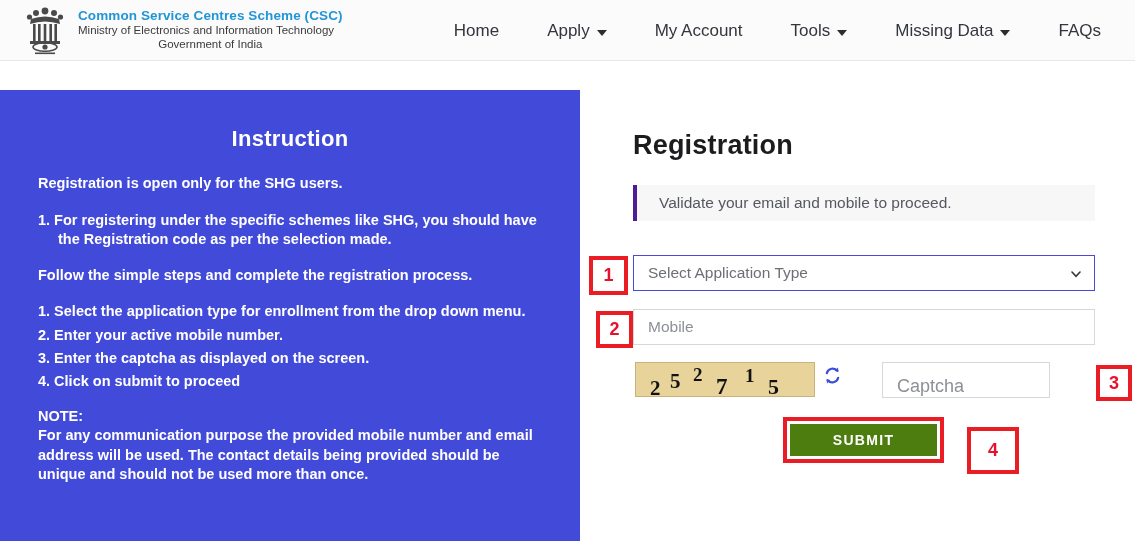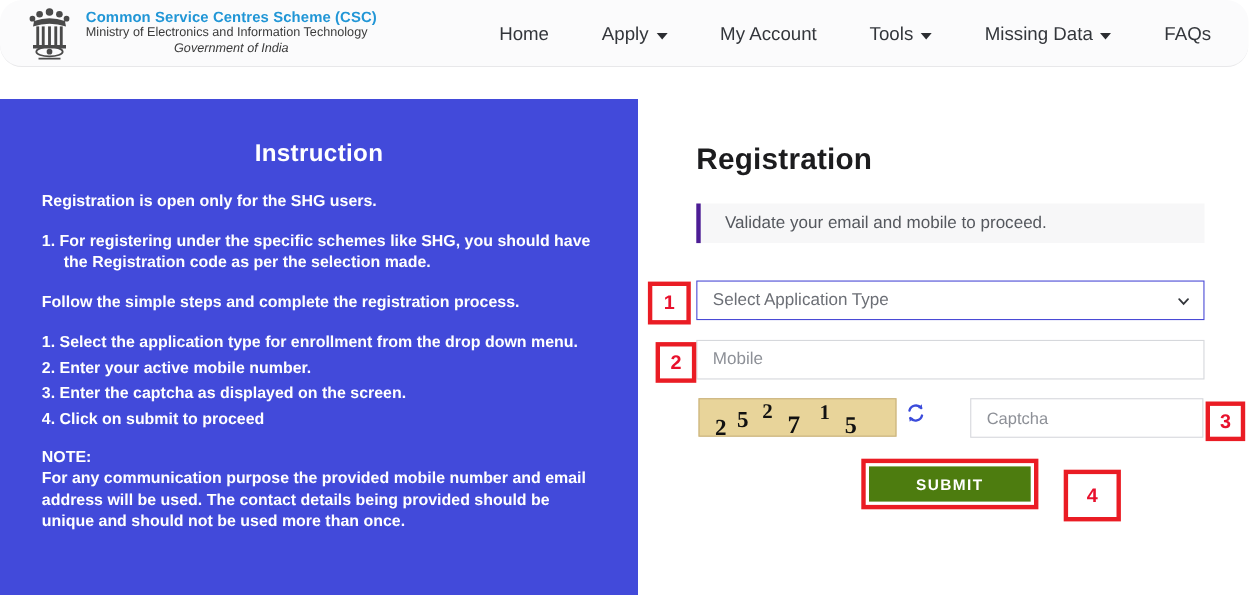--- a/index.html
+++ b/index.html
@@ -13,21 +13,20 @@
 
   
   .header {
     position: absolute;
     top: 0; left: 0;
     width: 1135px; height: 61px;
     background: #fbfbfc;
     border-bottom: 1px solid #e8e8ea;
     display: flex;
     align-items: center;
-    border-radius: 20px;
   }
   .brand {
     display: flex;
     align-items: center;
     margin-left: 22px;
   }
   .emblem { width: 46px; height: 54px; flex: none; }
   .brand-text {
     margin-left: 10px;
     line-height: 1.18;
@@ -42,21 +41,20 @@
   .brand-line2 {
     color: #3b3b3b;
     font-size: 11.5px;
     white-space: nowrap;
   }
   .brand-line3 {
     color: #3b3b3b;
     font-size: 11.5px;
     text-align: center;
     white-space: nowrap;
-    font-style: italic;
   }
 
   .nav {
     position: absolute;
     right: 18px;
     top: 0;
     height: 61px;
     display: flex;
     align-items: center;
     gap: 16px;
@@ -206,28 +204,28 @@
   }
   .refresh-icon {
     position: absolute;
     left: 243px; top: 276px;
     width: 19px; height: 19px;
     cursor: pointer;
   }
   .field-captcha {
     position: absolute;
     left: 302px; top: 272px;
-    width: 212px; height: 36px;
+    width: 168px; height: 36px;
     border: 1px solid #d6d8dc;
     background: #ffffff;
     display: flex;
-    align-items: center;
+    align-items: flex-end;
     padding: 0 14px;
     color: #8d9097;
-    font-size: 15px;
+    font-size: 18px;
   }
 
   .submit-wrap {
     position: absolute;
     left: 203px; top: 327px;
     width: 161px; height: 46px;
     border: 4px solid #ea1c24;
     background: #ffffff;
     padding: 3px;
   }

